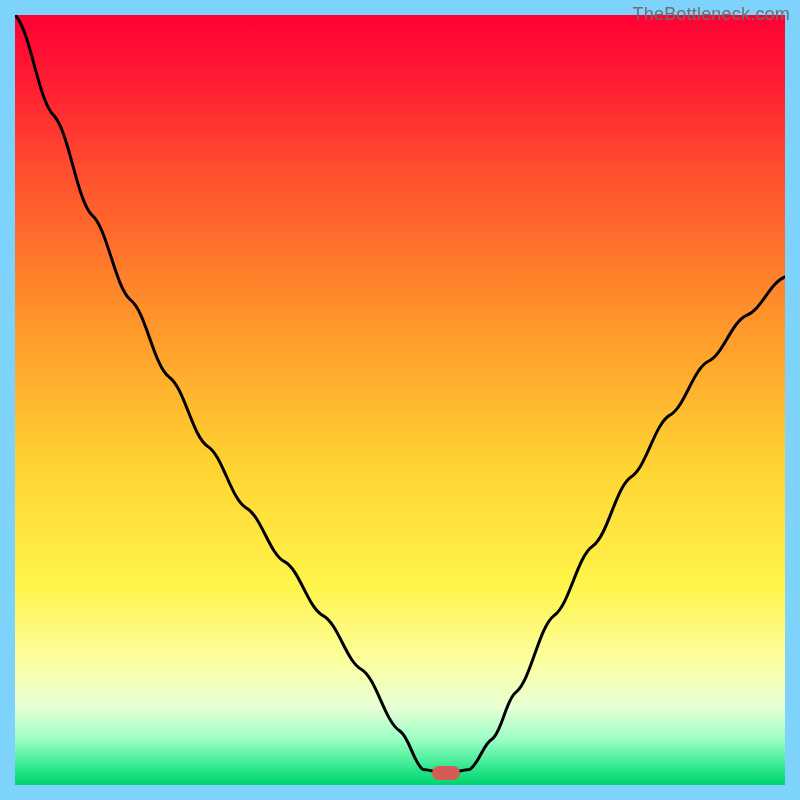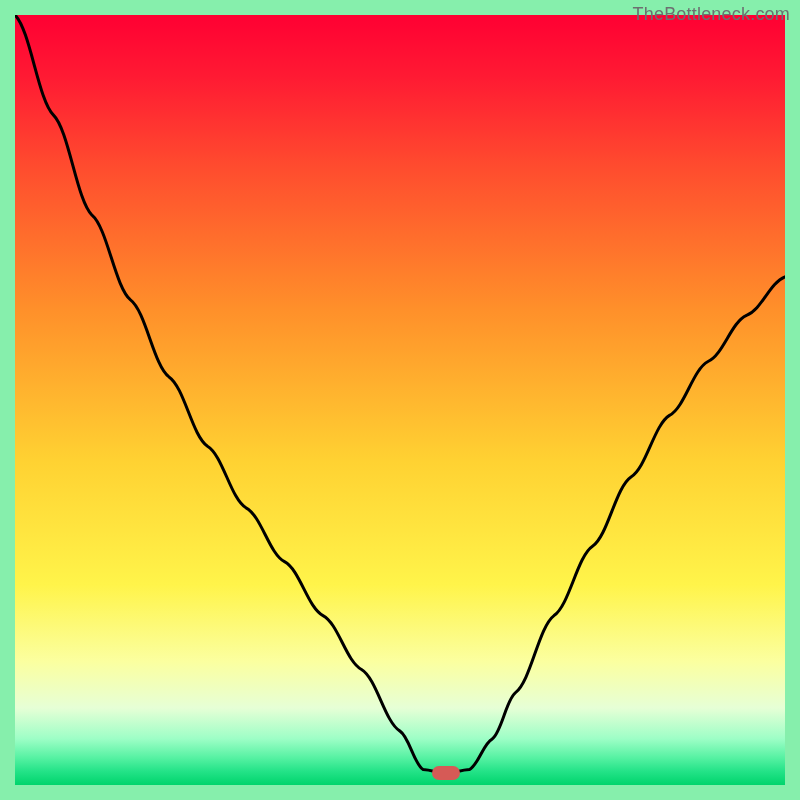--- a/index.html
+++ b/index.html
@@ -7,21 +7,21 @@
     padding: 0;
     width: 800px;
     height: 800px;
     background: #000;
     overflow: hidden;
   }
   .frame {
     position: relative;
     width: 800px;
     height: 800px;
-    background: #86efac;
+    background: #7dd3fc;
   }
   .plot {
     position: absolute;
     left: 15px;
     top: 15px;
     width: 770px;
     height: 770px;
     background: linear-gradient(to bottom,
       #ff0033 0%,
       #ff1a33 8%,

